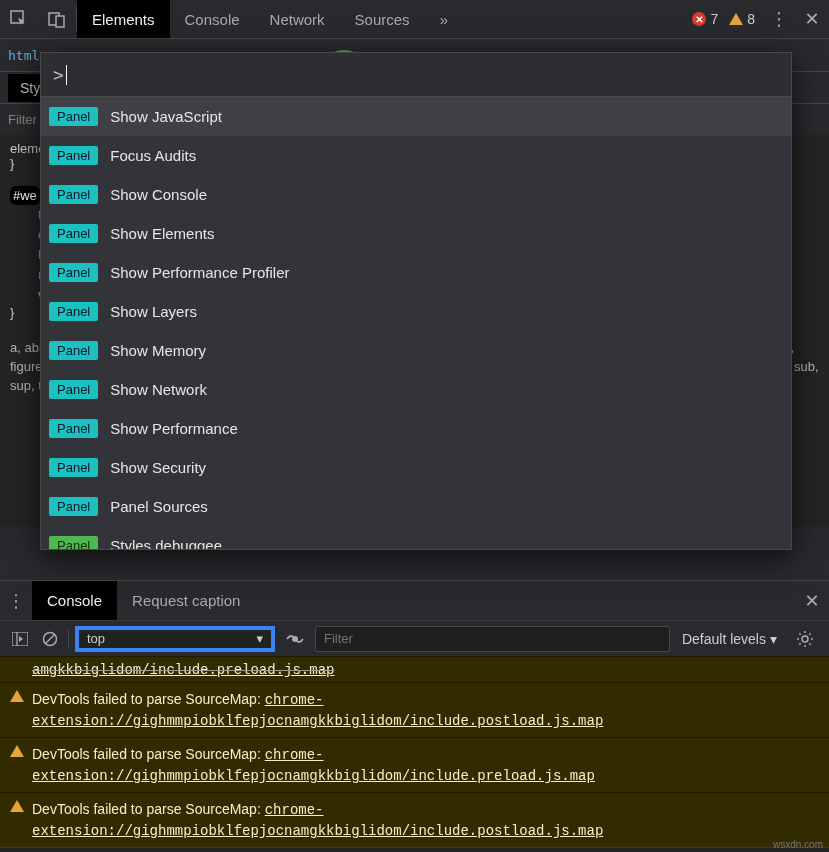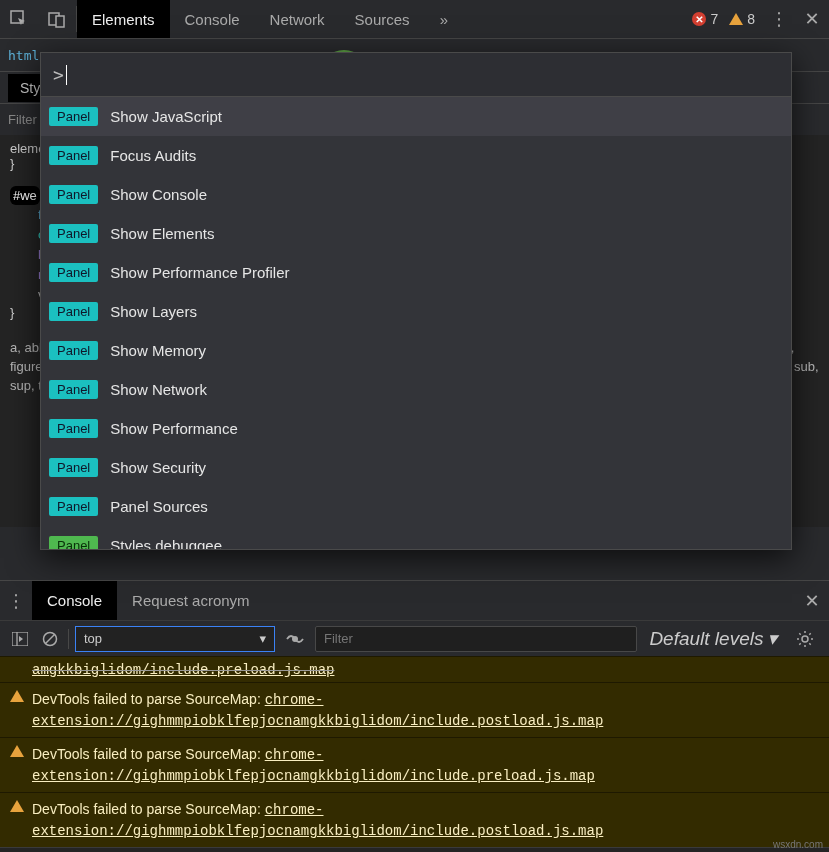--- a/index.html
+++ b/index.html
@@ -56,23 +56,23 @@
 .wm-face { width: 48px; height: 48px; border-radius: 50%; background: #6abf4b; position: relative; overflow: hidden; }
 .wm-face::before { content: ''; position: absolute; top: 10px; left: 8px; width: 32px; height: 18px; background: #f3d7b7; border-radius: 10px; }
 .wm-txt { font-size: 36px; font-weight: 800; color: #262626; letter-spacing: 0; }
 
 
 .drawer-bar { position: absolute; top: 580px; left: 0; right: 0; height: 40px; background: #292a2d; border-top: 1px solid #464646; display: flex; align-items: stretch; }
 .drawer-tab { padding: 0 15px; display: flex; align-items: center; color: #aaa; font-size: 15px; cursor: pointer; }
 .drawer-tab.active { background: #000; color: #eee; }
 
 .console-ctl { position: absolute; top: 620px; left: 0; right: 0; height: 36px; background: #292a2d; border-top: 1px solid #3a3a3a; display: flex; align-items: center; gap: 6px; padding: 0 8px; }
-.ctx-select { flex: 0 0 200px; height: 26px; background: #222; border: 1px solid #3b82f6; color: #ccc; display: flex; align-items: center; justify-content: space-between; padding: 0 8px; font-size: 13px; }
+.ctx-select { flex: 0 0 200px; height: 26px; background: #222; border: 4px solid #3b82f6; color: #ccc; display: flex; align-items: center; justify-content: space-between; padding: 0 8px; font-size: 13px; }
 .filter-input { flex: 1; height: 26px; background: #1f1f1f; border: 1px solid #484848; color: #888; padding: 0 8px; font-size: 13px; border-radius: 2px; }
-.levels { display: flex; align-items: center; gap: 4px; color: #ccc; font-size: 19px; padding: 0 6px; font-style: italic; }
+.levels { display: flex; align-items: center; gap: 4px; color: #ccc; font-size: 14px; padding: 0 6px; }
 .gear { width: 32px; display: flex; align-items: center; justify-content: center; color: #aaa; }
 
 .console-body { position: absolute; top: 656px; left: 0; right: 0; bottom: 0; background: #242424; overflow: hidden; font-family: Consolas, monospace; font-size: 14px; }
 .msg-block { border-top: 1px solid rgba(0,0,0,0.4); padding: 6px 8px 6px 32px; position: relative; line-height: 20px; }
 .warn-block { background: #332b00; color: #f9eec1; }
 .msg-link { text-decoration: underline; color: #f9eec1; font-family: Liberation Mono, monospace; }
 .warn-glyph { position: absolute; left: 10px; top: 7px; }
 .prompt-row { padding: 4px 8px; color: #4aa8ff; font-family: monospace; font-size: 16px; font-weight: bold; border-top: 1px solid #3a3a3a; }
 .struck { text-decoration: line-through; color: #999; }
 
@@ -201,21 +201,21 @@
       <div class="palette-row">
         <span class="cat-pill cat-drawer">Panel</span>
         <span class="palette-label">Styles debuggee</span>
       </div>
     </div>
 </div>
 
 <div class="drawer-bar">
   <div class="kebab">⋮</div>
   <div class="drawer-tab active">Console</div>
-  <div class="drawer-tab">Request acronym</div>
+  <div class="drawer-tab">Request caption</div>
   <div class="fill"></div>
   <div class="close-x">✕</div>
 </div>
 
 <div class="console-ctl">
   <div class="icon-btn" style="width:24px">
     <svg width="16" height="14" viewBox="0 0 16 14">
         <rect x="0" y="0" width="16" height="14" fill="none" stroke="#aaa" stroke-width="1.3"></rect>
         <line x1="5" y1="0" x2="5" y2="14" stroke="#aaa" stroke-width="1.3"></line>
         <path d="M7 4 L11 7 L7 10" fill="#aaa"></path>

